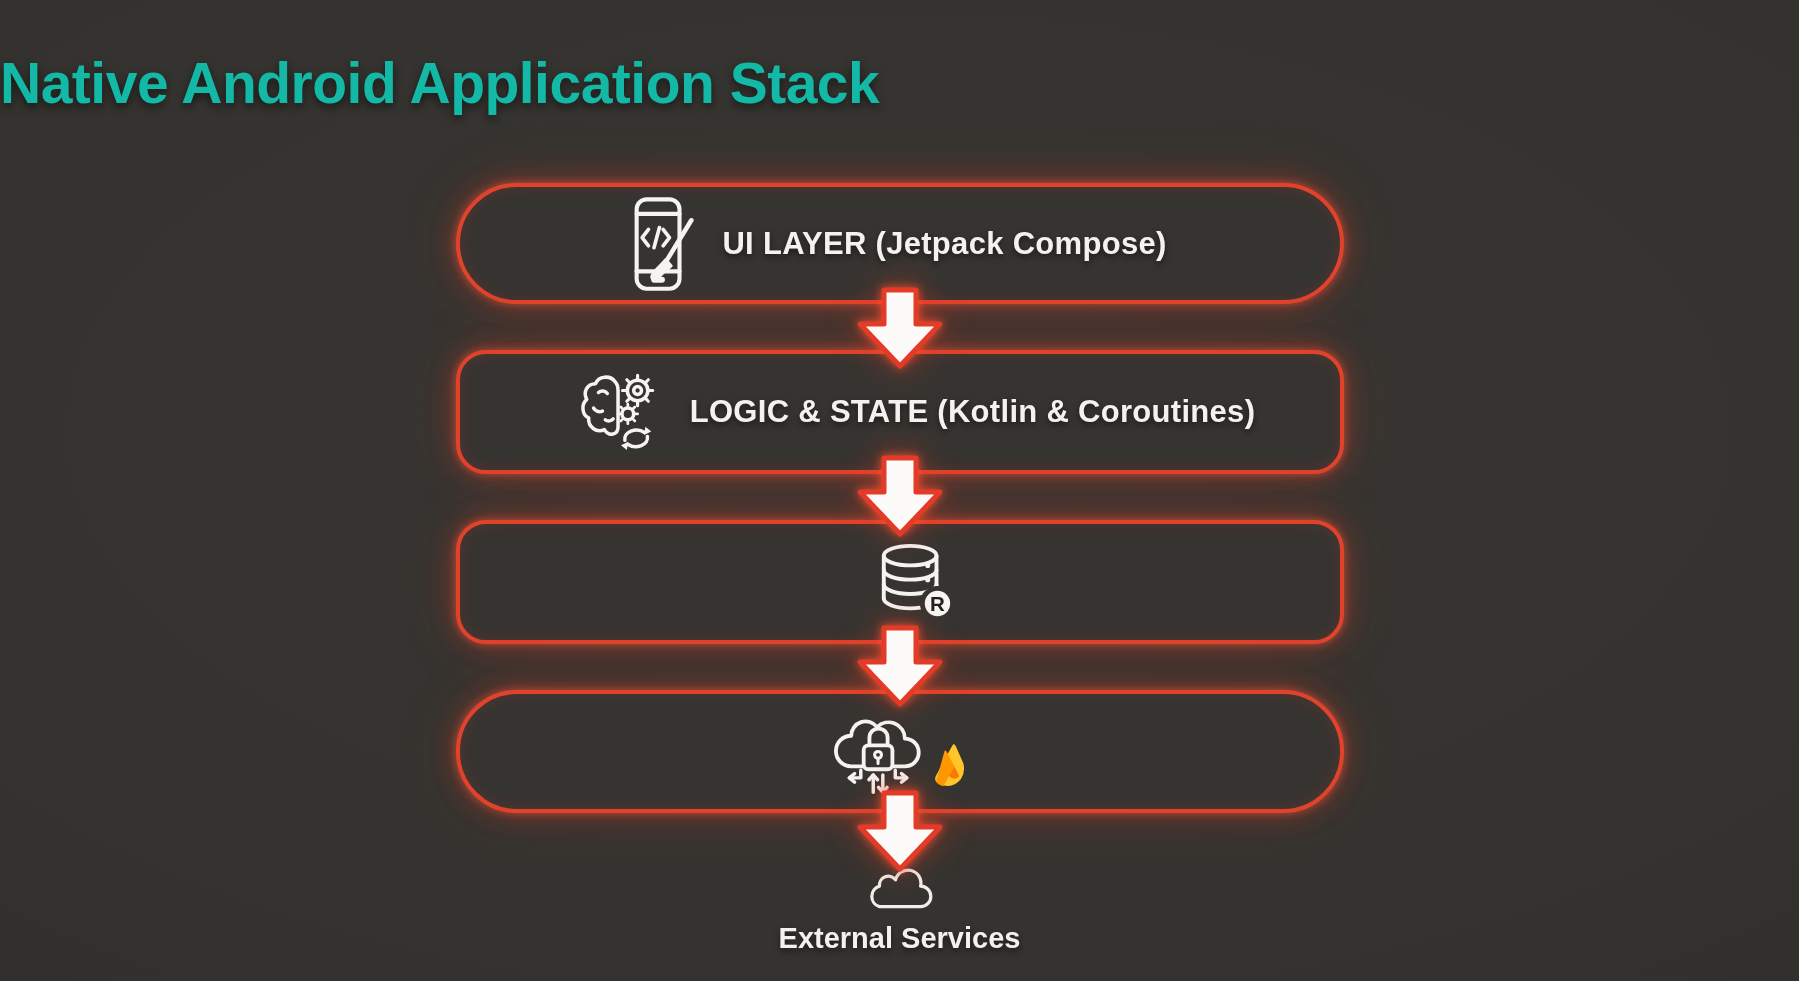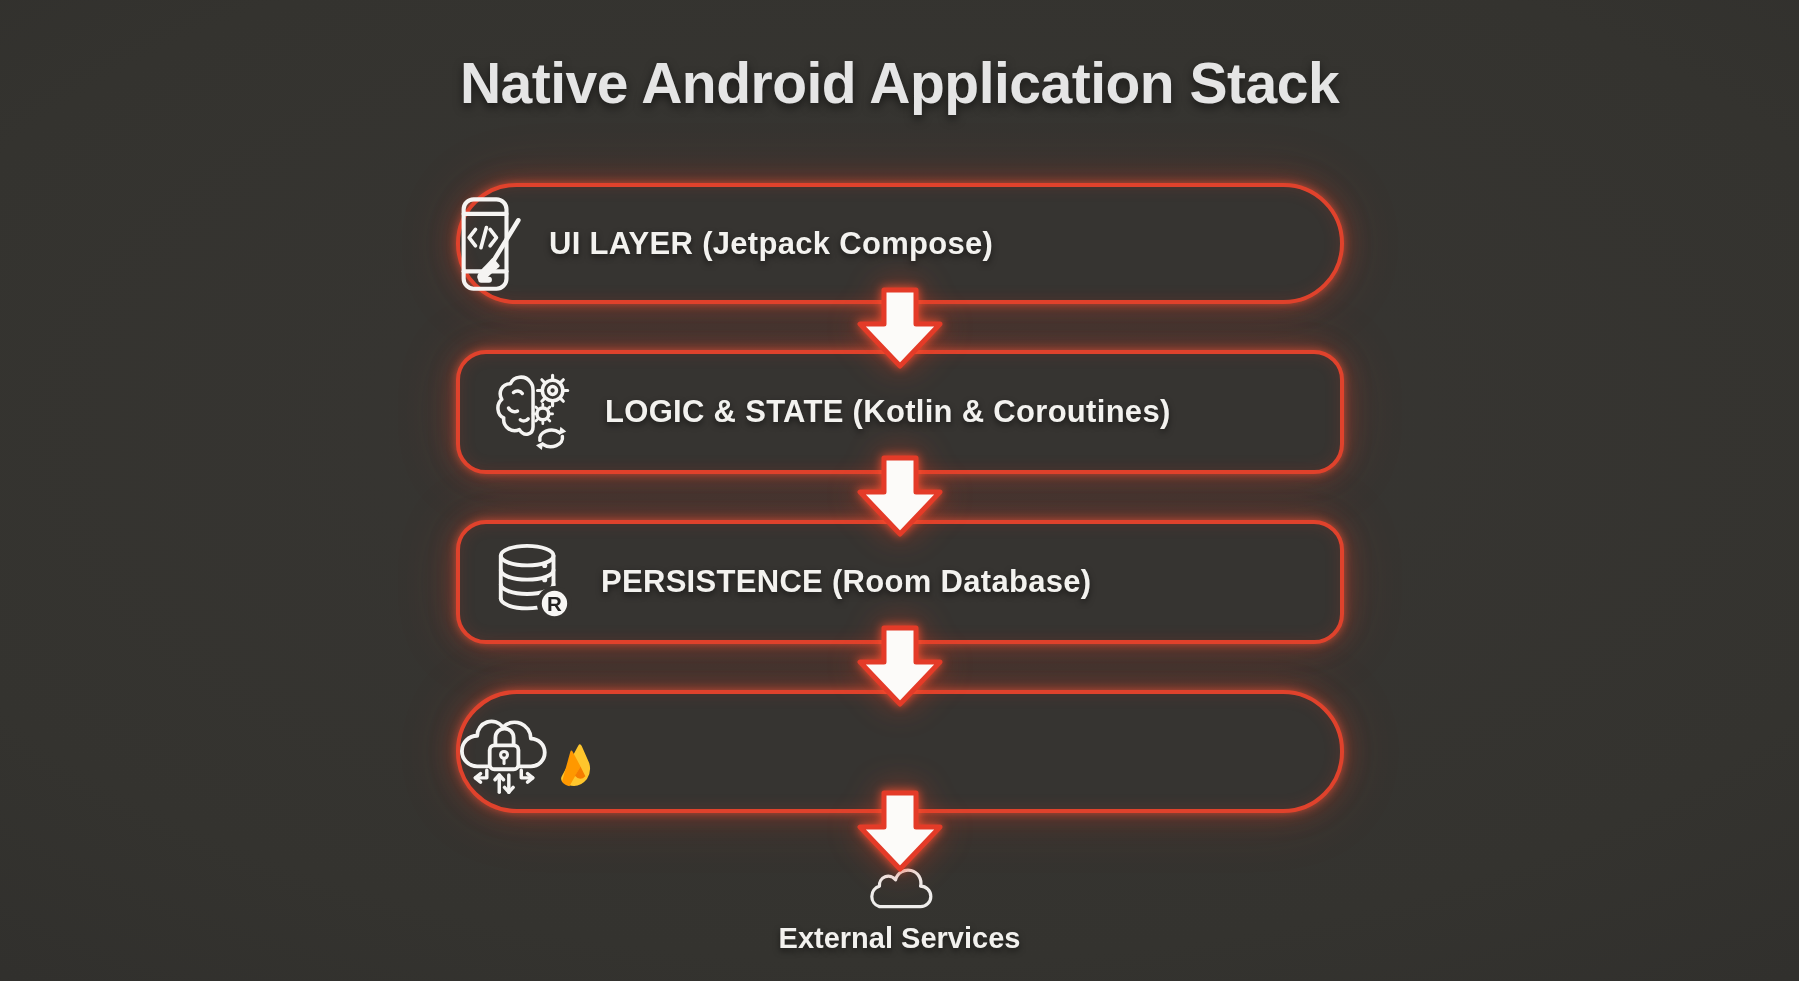--- a/index.html
+++ b/index.html
@@ -3,28 +3,28 @@
 <meta charset="utf-8">
 <style>
   html,body{margin:0;padding:0;}
   body{
     width:1799px;height:981px;overflow:hidden;position:relative;
     font-family:"Liberation Sans","DejaVu Sans",sans-serif;
     background:#31302e;
     background-image:radial-gradient(130% 120% at 50% 44%, #383633 0%, #34332f 45%, #2e2d2b 75%, #232221 100%);
   }
   .title{
-    position:absolute;top:50px;left:0;width:100%;text-align:center;
-    font-size:57px;font-weight:700;letter-spacing:-0.5px;color:#e5e5e5;
+    position:absolute;top:50px;left:0;width:100%;text-align:left;
+    font-size:57px;font-weight:700;letter-spacing:-0.5px;color:#14b8a6;
     text-shadow:0 4px 10px rgba(0,0,0,.55);
     margin:0;
   }
   .layer{
     position:absolute;left:456px;width:888px;box-sizing:border-box;
-    display:flex;align-items:center;gap:27px;
+    display:flex;align-items:center;justify-content:center;gap:27px;
     background:#363431;border:4px solid #e0422c;z-index:2;
     box-shadow:0 0 8px rgba(255,92,60,.55),0 0 26px rgba(232,62,38,.38),
                0 0 64px rgba(232,62,38,.16),inset 0 0 16px rgba(232,62,38,.15);
   }
   .layer.pill{border-radius:61px;}
   .layer.rounded{border-radius:30px;padding-left:32px;}
   #layer-1{top:183px;height:121px;}
   #layer-2{top:350px;height:124px;}
   #layer-3{top:520px;height:124px;}
   #layer-4{top:690px;height:123px;}
@@ -104,21 +104,20 @@
       <path d="M63 15 V59"></path>
       <path d="M9 59 a27 10 0 0 0 54 0"></path>
       <path d="M9 29.6 a27 10 0 0 0 54 0"></path>
       <path d="M9 44.3 a27 10 0 0 0 54 0"></path>
       <circle cx="54" cy="25" r="2.6" fill="#f5f4f2" stroke="none"></circle>
       <circle cx="54" cy="39.6" r="2.6" fill="#f5f4f2" stroke="none"></circle>
       <circle cx="64" cy="64" r="15.5" fill="#f7f6f4" stroke="#363431" stroke-width="5"></circle>
       <text x="64" y="71.5" text-anchor="middle" font-family="Liberation Sans, DejaVu Sans, sans-serif" font-size="21" font-weight="bold" fill="#232221" stroke="none">R</text>
     </svg>
   </span>
-  <span class="layer-label">PERSISTENCE (Room Database)</span>
 </section>
 
 <section class="layer pill" id="layer-4">
   <span class="icon-pair">
     <span class="icon">
       <svg width="90" height="90" viewBox="0 0 94 94" fill="none" stroke="#f5f4f2" stroke-width="4" stroke-linecap="round" stroke-linejoin="round">
         <path d="M18 62 A16 16 0 0 1 18 30 A15 15 0 0 1 45 21 A17 17 0 0 1 74 33 A14.5 14.5 0 0 1 74 62 Z"></path>
         <path d="M37 40 v-8 a9.5 9.5 0 0 1 19 0 v8"></path>
         <rect x="31" y="40" width="30" height="25" rx="5" fill="#363431"></rect>
         <circle cx="46" cy="50" r="3.6" stroke-width="3.2"></circle>

